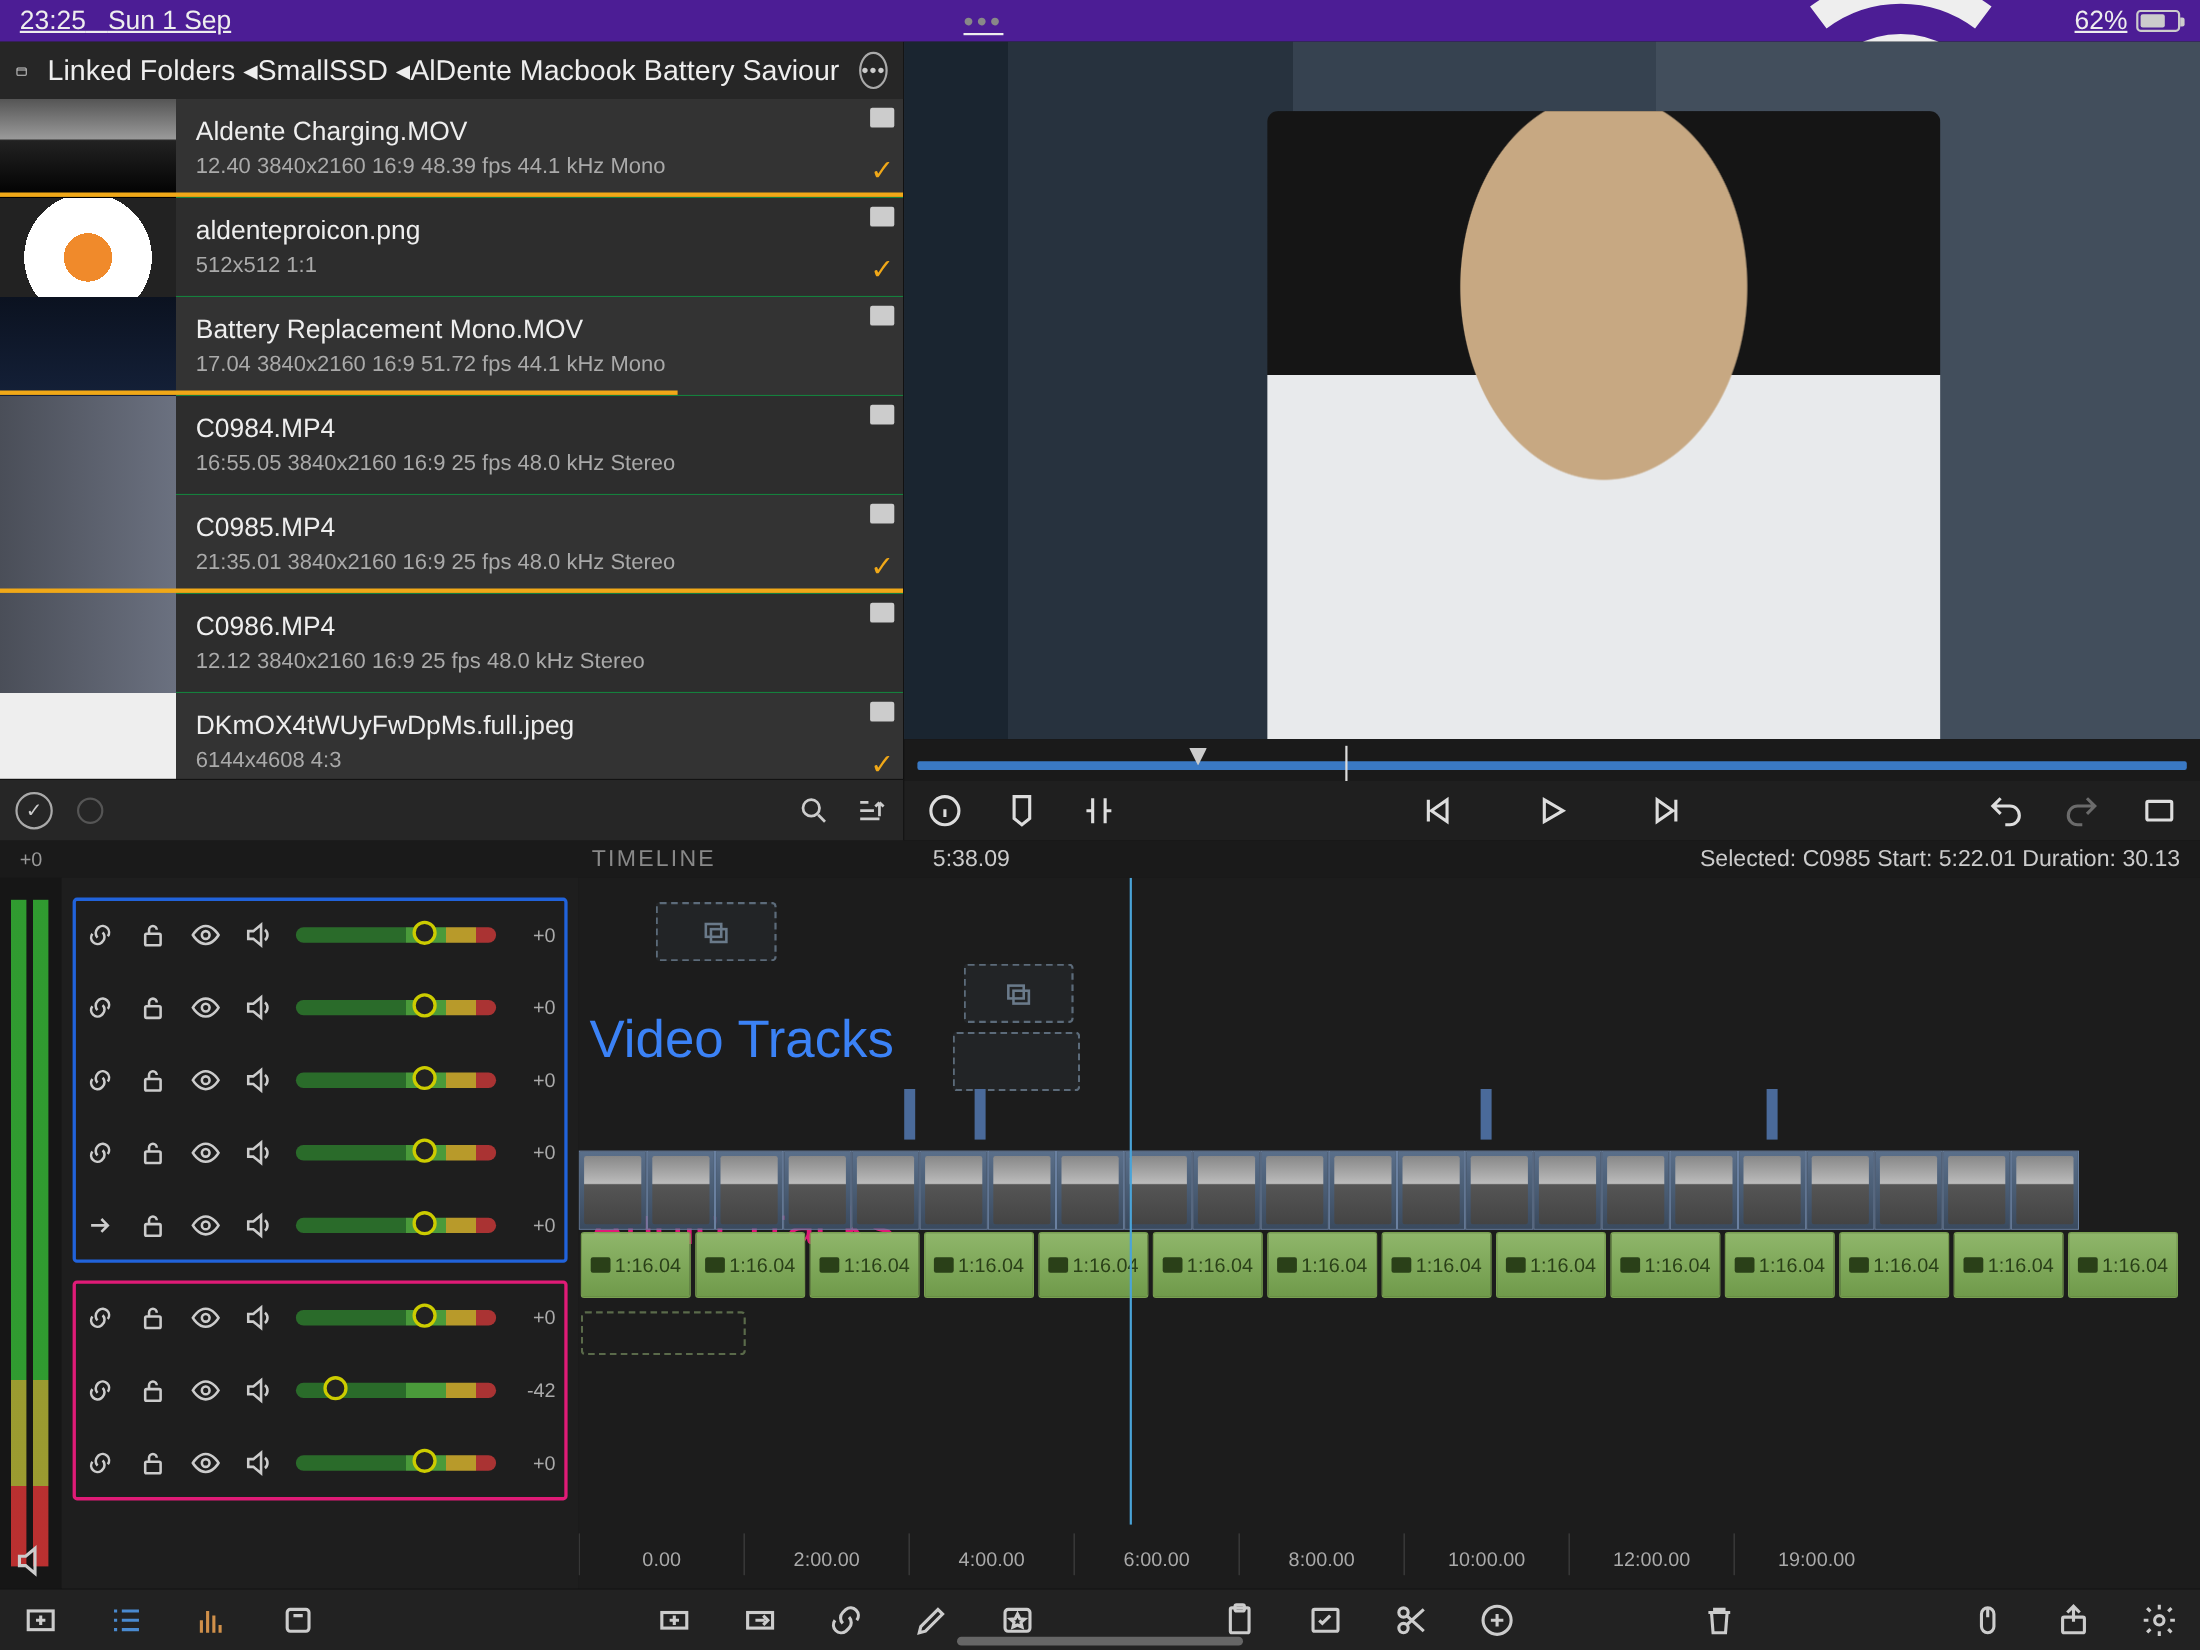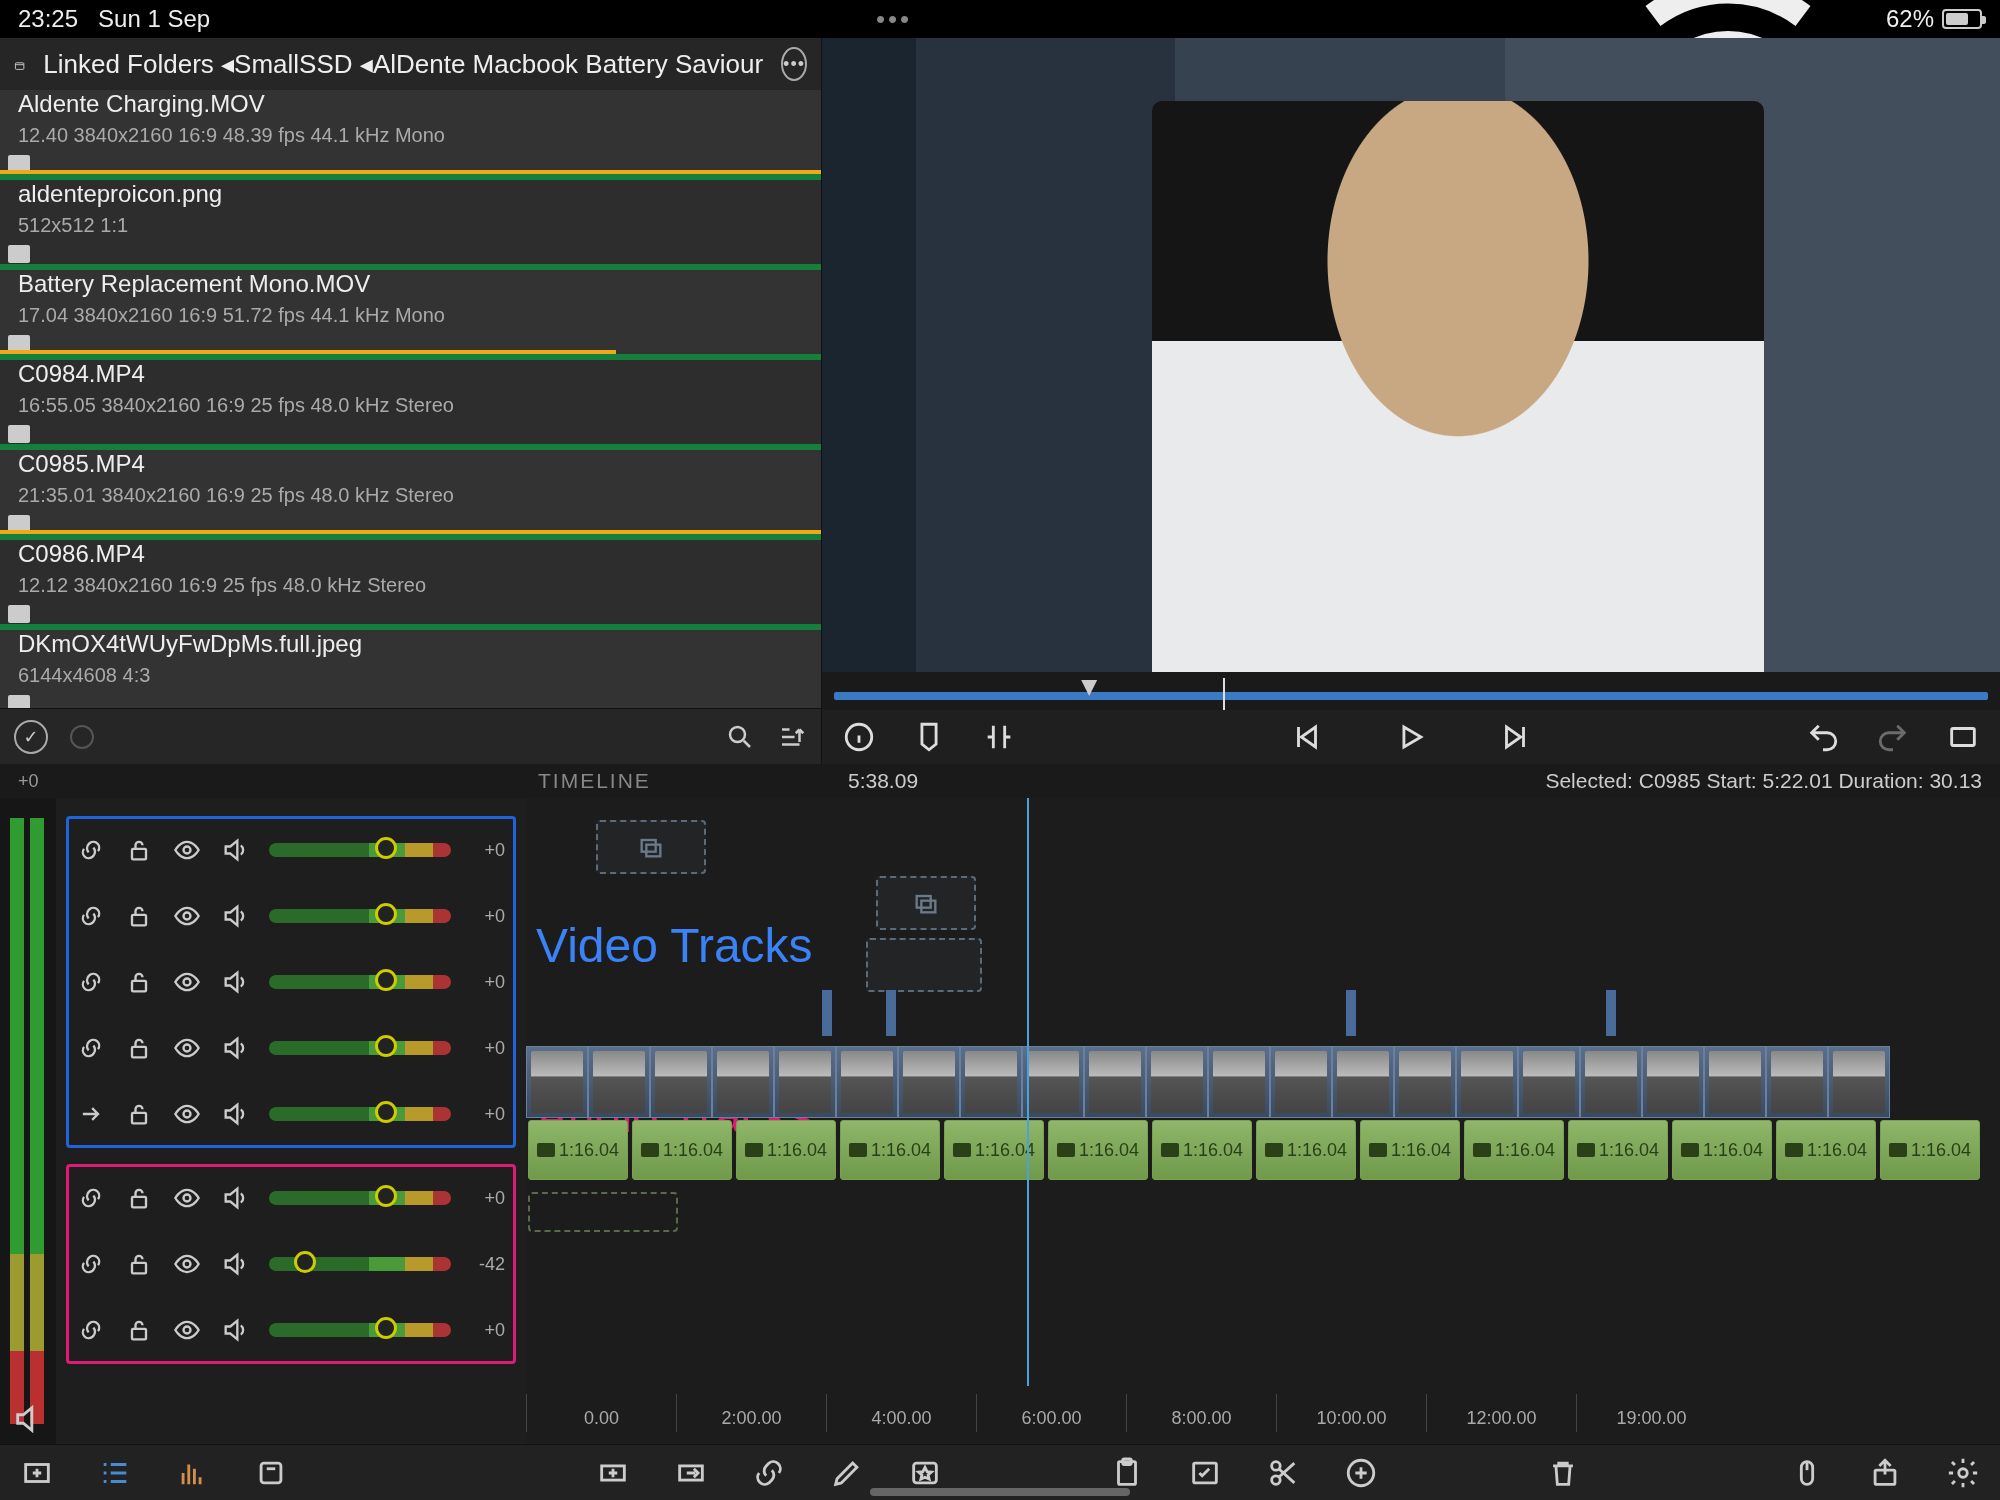--- a/index.html
+++ b/index.html
@@ -1,37 +1,37 @@
 <!DOCTYPE html>
 <html><head>
 <meta charset="utf-8">
 <style>
 * { margin: 0; padding: 0; box-sizing: border-box; }
 html, body { width: 2000px; height: 1500px; background: #1a1a1a; color: #ccc; font-family: -apple-system, "Helvetica Neue", Arial, sans-serif; font-size: 21px; overflow: hidden; }
 body { display: flex; flex-direction: column; }
 
 
-.status-bar { height: 38px; background: #000000; display: flex; align-items: center; padding: 11px 18px; font-size: 24px; color: #eee; }
+.status-bar { height: 38px; background: #4c1d95; display: flex; align-items: center; padding: 11px 18px; font-size: 24px; color: #eee; text-decoration: underline; }
 .status-bar .left { flex: 0 0 auto; }
 .status-bar .center { flex: 1; text-align: center; color: #888; letter-spacing: 3px; font-size: 26px; }
 .status-bar .right { flex: 0 0 auto; display: flex; align-items: center; gap: 8px; }
 .battery-icn { display: inline-block; width: 40px; height: 20px; border: 2px solid #ccc; border-radius: 4px; position: relative; }
 .battery-icn::after { content: ""; position: absolute; right: -6px; top: 5px; width: 4px; height: 8px; background: #ccc; border-radius: 0 2px 2px 0; }
 .battery-icn .fill { position: absolute; left: 2px; top: 2px; bottom: 2px; width: 62%; background: #ccc; border-radius: 2px; }
 
 
 .top-row { height: 726px; display: flex; }
 .browser { width: 822px; background: #262626; display: flex; flex-direction: column; border-right: 1px solid #111; }
 .browser-head { height: 52px; display: flex; align-items: center; padding: 0 14px; gap: 18px; background: #262626; }
 .browser-head .icn { color: #ccc; }
 .breadcrumb { flex: 1; color: #eee; font-size: 26px; white-space: nowrap; }
 .more-btn { width: 34px; height: 34px; border: 2px solid #aaa; border-radius: 50%; display: flex; align-items: center; justify-content: center; color: #ccc; font-size: 18px; letter-spacing: 1px; }
 
 .media-list { flex: 1; overflow: hidden; }
-.media-item { display: flex; height: 90px; border-bottom: 6px solid #15803d; position: relative; background: #2d2d2d; flex-direction: column; }
+.media-item { display: flex; height: 90px; border-bottom: 1px solid #15803d; position: relative; background: #2d2d2d; }
 .media-item:nth-child(odd) { background: #333; }
 .thumb { width: 160px; height: 90px; background: #000; display: flex; align-items: center; justify-content: center; position: relative; }
 .thumb.img-food { background: radial-gradient(circle at 50% 60%, #f08a2b 0 22px, #fff 22px 58px, #222 58px); }
 .thumb.img-dark { background: linear-gradient(#0b1220, #142038); }
 .thumb.img-bw { background: linear-gradient(#555, #999 40%, #222 42%, #000); }
 .thumb.img-person { background: linear-gradient(90deg, #4a4e58, #6b7180); }
 .thumb.img-white { background: #eee; }
 .media-meta { flex: 1; display: flex; flex-direction: column; justify-content: center; padding-left: 18px; gap: 6px; }
 .media-title { color: #eee; font-size: 24px; }
 .media-sub { color: #aaa; font-size: 20px; }

